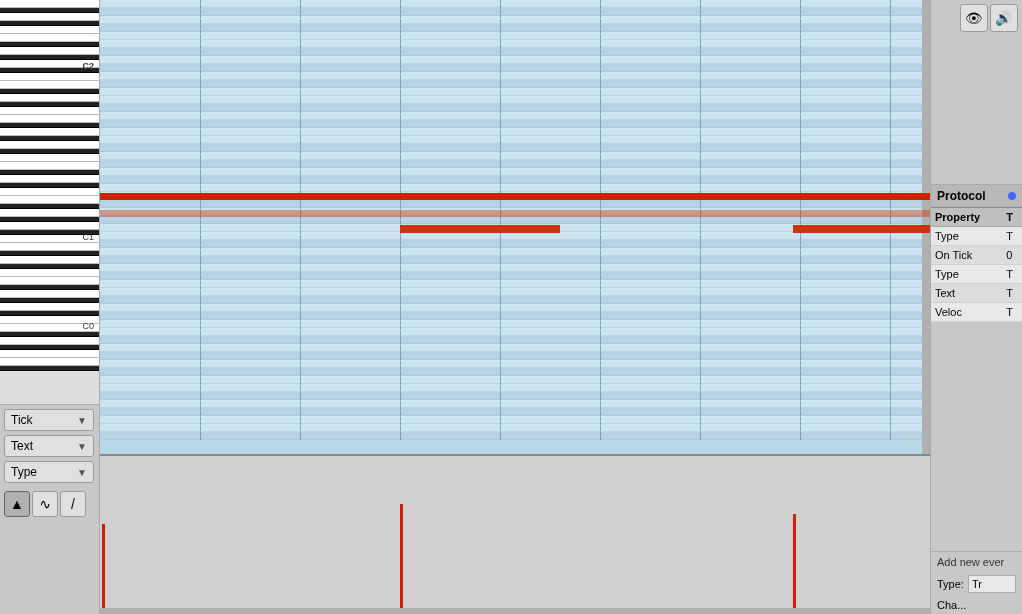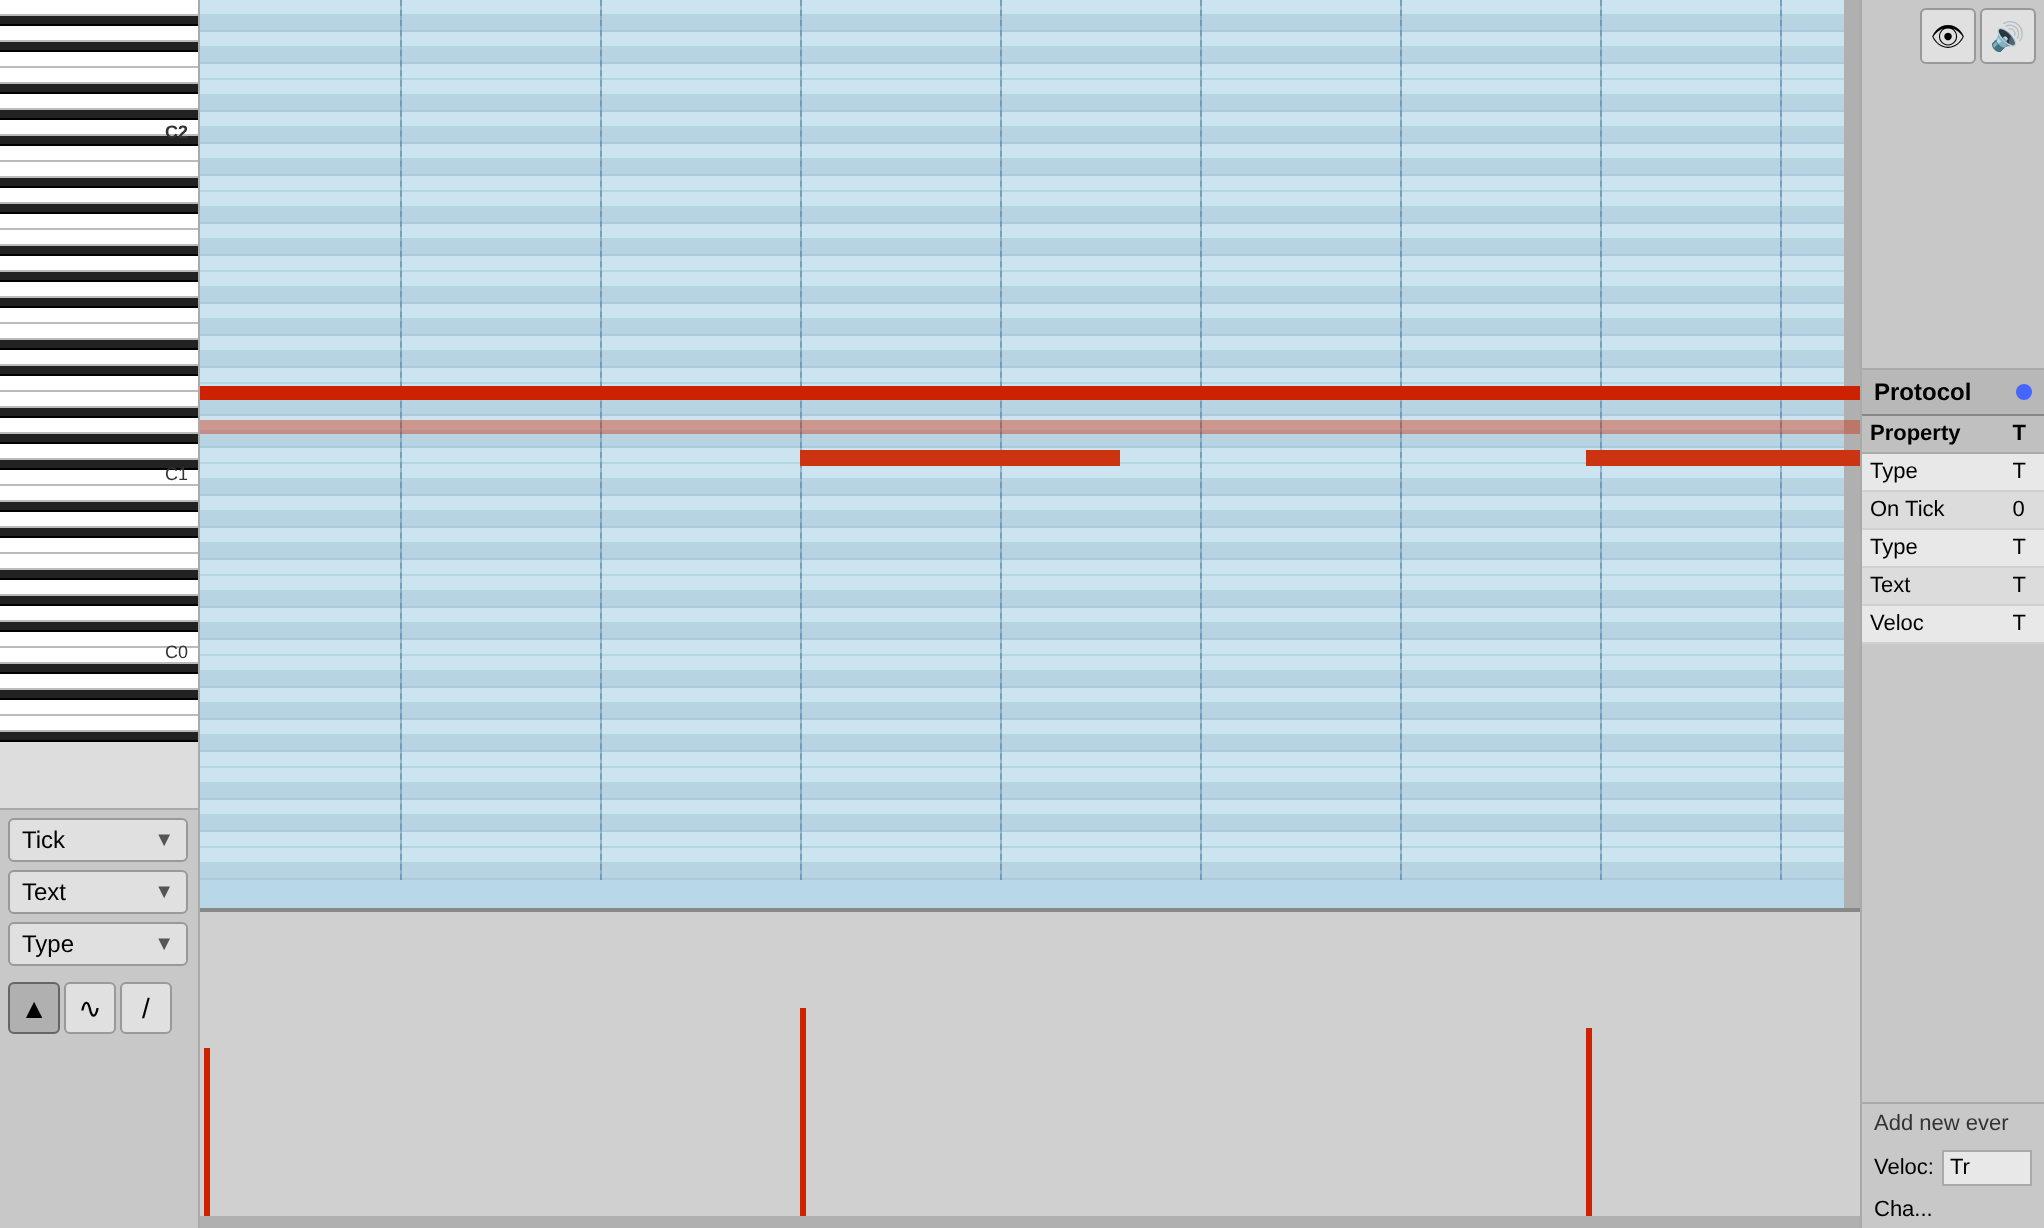--- a/index.html
+++ b/index.html
@@ -511,21 +511,21 @@
         </tbody>
     </table>
 
     <div style="flex:1;"></div>
 
     <div class="add-event-row">
       <span>Add new ever</span>
     </div>
 
     <div class="track-row">
-      <span>Veloc:</span>
+      <span>Type:</span>
       <input class="track-input" type="text" value="Tr" style="">
     </div>
 
     <div class="channel-row">
       <span>Cha...</span>
     </div>
   </div>
 </div>
 
 </body></html>

